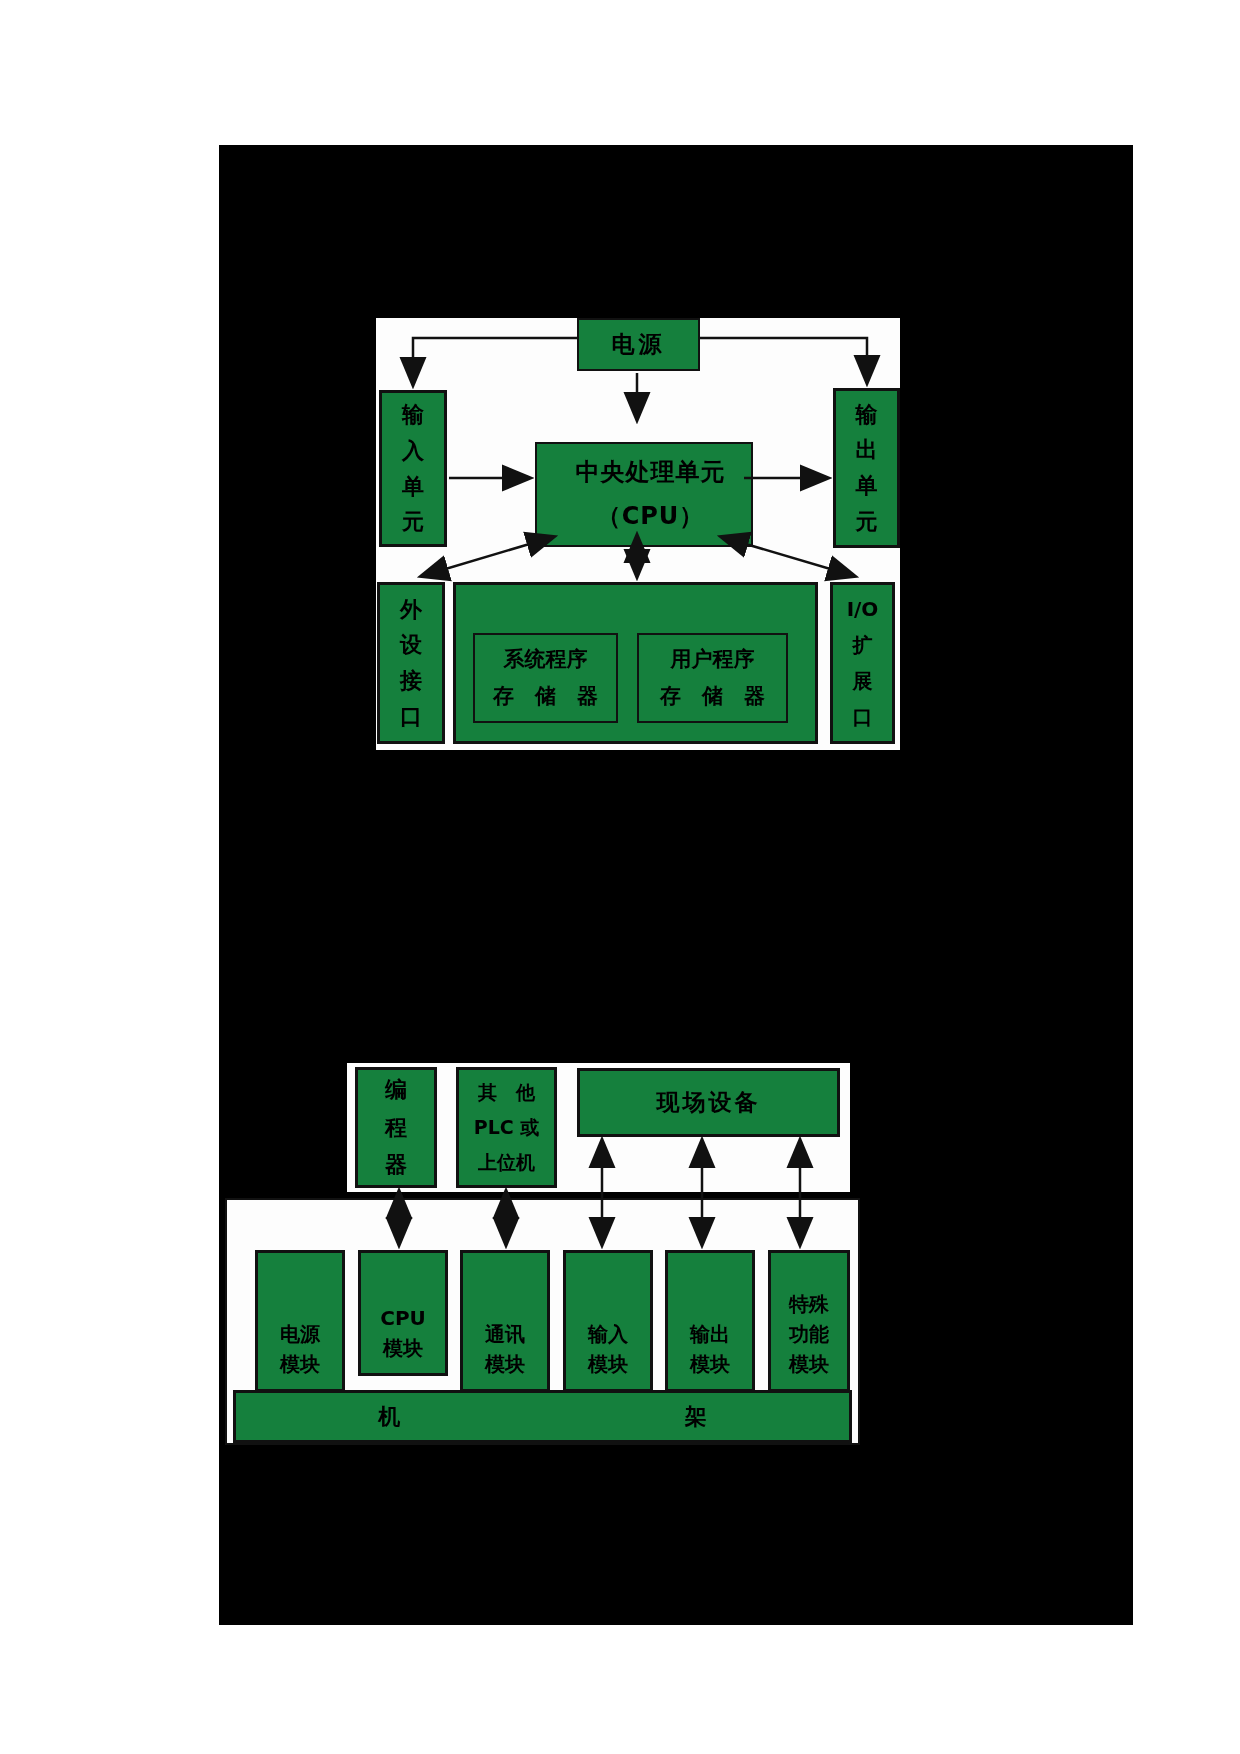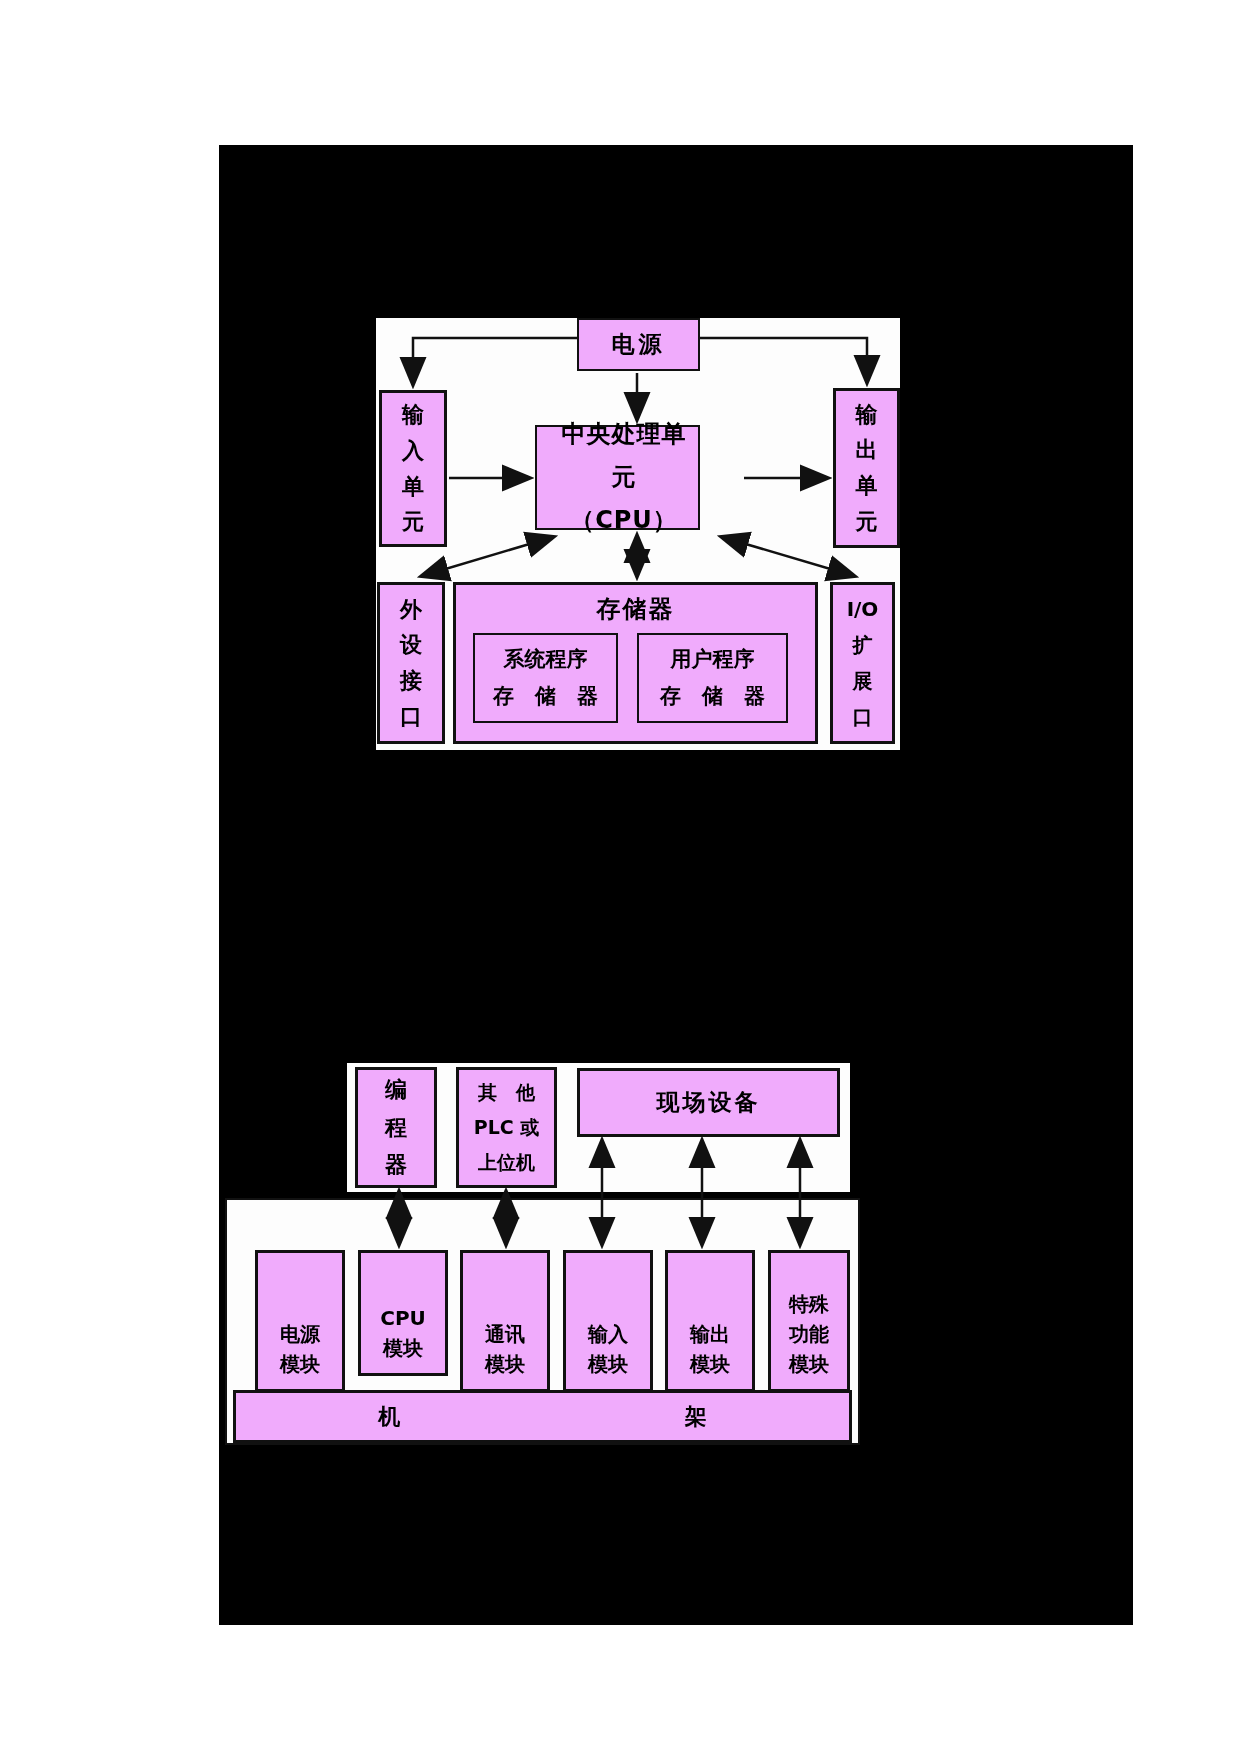--- a/index.html
+++ b/index.html
@@ -3,21 +3,21 @@
 <meta charset="utf-8">
 <style>
   html,body{margin:0;padding:0;background:#ffffff;}
   #page{
     position:relative;width:1240px;height:1754px;background:#ffffff;overflow:hidden;
     font-family:"DejaVu Sans",sans-serif;color:#000;
   }
   .panel{position:absolute;background:#000000;}
   .region{position:absolute;background:#fdfdfd;}
   .box{
-    position:absolute;background:#f0abfc;border:3px solid #111;
+    position:absolute;background:#15803d;border:3px solid #111;
     display:flex;flex-direction:column;align-items:center;justify-content:center;
     text-align:center;font-weight:bold;box-sizing:border-box;
   }
   .pre{white-space:pre-line;}
   .b2{border-width:2px;}
   
   .t-power{font-size:23px;letter-spacing:4px;}
   .t-vunit{font-size:22px;line-height:1.62;}
   .t-cpu{font-size:24px;line-height:1.8;letter-spacing:1px;}
   .t-memtitle{font-size:24px;letter-spacing:2px;font-weight:bold;
@@ -46,34 +46,33 @@
     <span class="pre">电源</span>
   </div>
 
   <div class="box t-vunit" style="left:379px;top:390px;width:68px;height:157px;">
     <span class="pre">输
 入
 单
 元</span>
   </div>
 
-  <div class="box b2 t-cpu" style="left:535px;top:425px;width:165px;height:105px;padding-left:13px;">
+  <div class="box b2 t-cpu" style="left:535px;top:442px;width:218px;height:105px;padding-left:13px;">
     <span class="pre">中央处理单元
 （CPU）</span>
   </div>
 
   <div class="box t-vunit" style="left:833px;top:388px;width:67px;height:160px;">
     <span class="pre">输
 出
 单
 元</span>
   </div>
 
   <div class="box" style="left:453px;top:582px;width:365px;height:162px;">
-    <div class="t-memtitle">存储器</div>
     <div class="box b2 t-submem" style="left:17px;top:48px;width:145px;height:90px;">
       <span class="pre">系统程序
 存　储　器</span>
     </div>
     <div class="box b2 t-submem" style="left:181px;top:48px;width:151px;height:90px;">
       <span class="pre">用户程序
 存　储　器</span>
     </div>
   </div>
 

